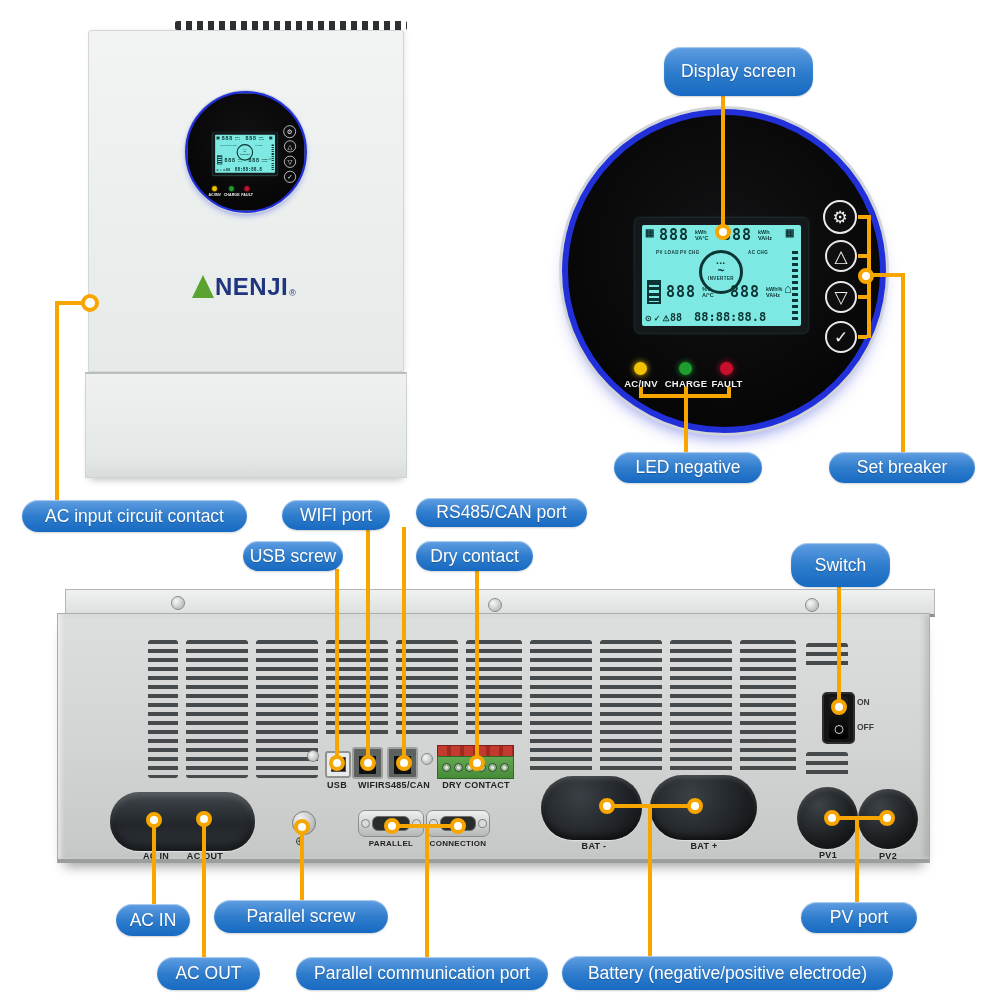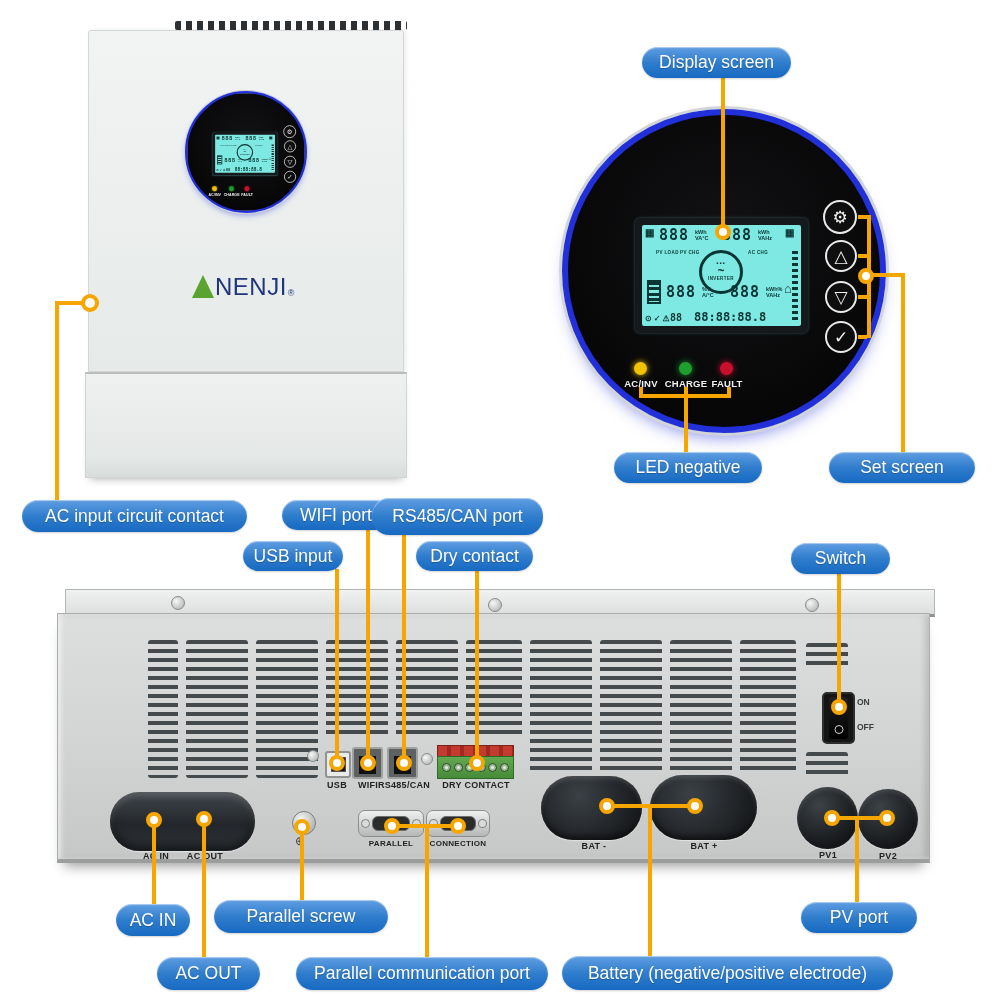--- a/index.html
+++ b/index.html
@@ -20,21 +20,21 @@
   .front-unit{position:absolute;left:88px;top:30px;width:314px;height:340px;
     background:linear-gradient(180deg,#f1f4f3,#e9edec 70%,#e6eae9);
     border:1px solid #d3d7d6;border-radius:3px 3px 0 0;box-shadow:2px 0 4px rgba(0,0,0,.08);}
   .front-lower{position:absolute;left:85px;top:372px;width:320px;height:103px;
     background:linear-gradient(180deg,#eef1f0,#e4e8e7 80%,#d8dcdb);
     border:1px solid #cfd3d2;border-top:2px solid #b9bdbc;box-shadow:0 6px 8px -5px rgba(0,0,0,.3);}
   .top-vents{position:absolute;left:175px;top:21px;width:232px;height:9px;border-radius:2px;
     background:repeating-linear-gradient(90deg,#2e3133 0 6px,rgba(0,0,0,0) 6px 11px);}
   .logo{position:absolute;left:192px;top:272px;display:flex;align-items:flex-end;height:26px;}
   .logo-tri{width:0;height:0;border-left:11px solid transparent;border-right:11px solid transparent;border-bottom:23px solid #5aa32f;margin-right:1px;}
-  .logo-word{font-size:24px;font-weight:normal;color:#20357d;letter-spacing:0.5px;line-height:23px;}
+  .logo-word{font-size:24px;font-weight:bold;color:#20357d;letter-spacing:0.5px;line-height:23px;}
   .logo-reg{font-size:9px;color:#20357d;vertical-align:top;line-height:10px;margin-left:1px;}
 
   
   .display-face{position:relative;width:324px;height:324px;box-sizing:border-box;border:6px solid #2130d8;border-radius:50%;
     background:radial-gradient(circle at 50% 42%,#131315,#060607 75%);
     box-shadow:0 0 0 3px #d2d5d8,0 10px 16px -5px rgba(33,48,216,.5);}
   .lcd-bezel{position:absolute;left:67px;top:103px;width:173px;height:115px;box-sizing:border-box;
     background:#16191b;border-radius:5px;padding:7px;box-shadow:0 0 3px rgba(120,230,225,.35);}
   .lcd{position:relative;width:159px;height:101px;background:#7ee9e2;border-radius:2px;color:#0b3434;overflow:hidden;}
   .seg{position:absolute;font-family:"DejaVu Sans Mono",monospace;font-weight:bold;letter-spacing:1px;font-size:15px;line-height:15px;}
@@ -331,27 +331,27 @@
 <div class="hline" style="left:607px;top:804px;width:88px;"></div>
 <div class="vline" style="left:648px;top:804px;height:153px;"></div>
 <div class="dot" style="left:599px;top:798px;"></div>
 <div class="dot" style="left:687px;top:798px;"></div>
 
 <div class="hline" style="left:832px;top:816px;width:55px;"></div>
 <div class="vline" style="left:855px;top:816px;height:88px;"></div>
 <div class="dot" style="left:824px;top:810px;"></div>
 <div class="dot" style="left:879px;top:810px;"></div>
 
-<div class="pill" style="left:642px;top:47px;width:149px;height:31px;">Display screen</div>
+<div class="pill" style="left:664px;top:47px;width:149px;height:49px;">Display screen</div>
 <div class="pill" style="left:614px;top:452px;width:148px;height:31px;">LED negative</div>
-<div class="pill" style="left:829px;top:452px;width:146px;height:31px;">Set screen</div>
+<div class="pill" style="left:829px;top:452px;width:146px;height:31px;">Set breaker</div>
 <div class="pill" style="left:22px;top:500px;width:225px;height:32px;">AC input circuit contact</div>
 <div class="pill" style="left:282px;top:500px;width:108px;height:30px;">WIFI port</div>
-<div class="pill" style="left:372px;top:498px;width:171px;height:37px;">RS485/CAN port</div>
-<div class="pill" style="left:243px;top:541px;width:100px;height:30px;">USB input</div>
+<div class="pill" style="left:416px;top:498px;width:171px;height:29px;">RS485/CAN port</div>
+<div class="pill" style="left:243px;top:541px;width:100px;height:30px;">USB screw</div>
 <div class="pill" style="left:416px;top:541px;width:117px;height:30px;">Dry contact</div>
-<div class="pill" style="left:791px;top:543px;width:99px;height:31px;">Switch</div>
+<div class="pill" style="left:791px;top:543px;width:99px;height:44px;">Switch</div>
 <div class="pill" style="left:116px;top:904px;width:74px;height:32px;">AC IN</div>
 <div class="pill" style="left:214px;top:900px;width:174px;height:33px;">Parallel screw</div>
 <div class="pill" style="left:157px;top:957px;width:103px;height:33px;">AC OUT</div>
 <div class="pill" style="left:296px;top:957px;width:252px;height:33px;">Parallel communication port</div>
 <div class="pill" style="left:562px;top:956px;width:331px;height:34px;">Battery (negative/positive electrode)</div>
 <div class="pill" style="left:801px;top:902px;width:116px;height:31px;">PV port</div>
 
 </body></html>

